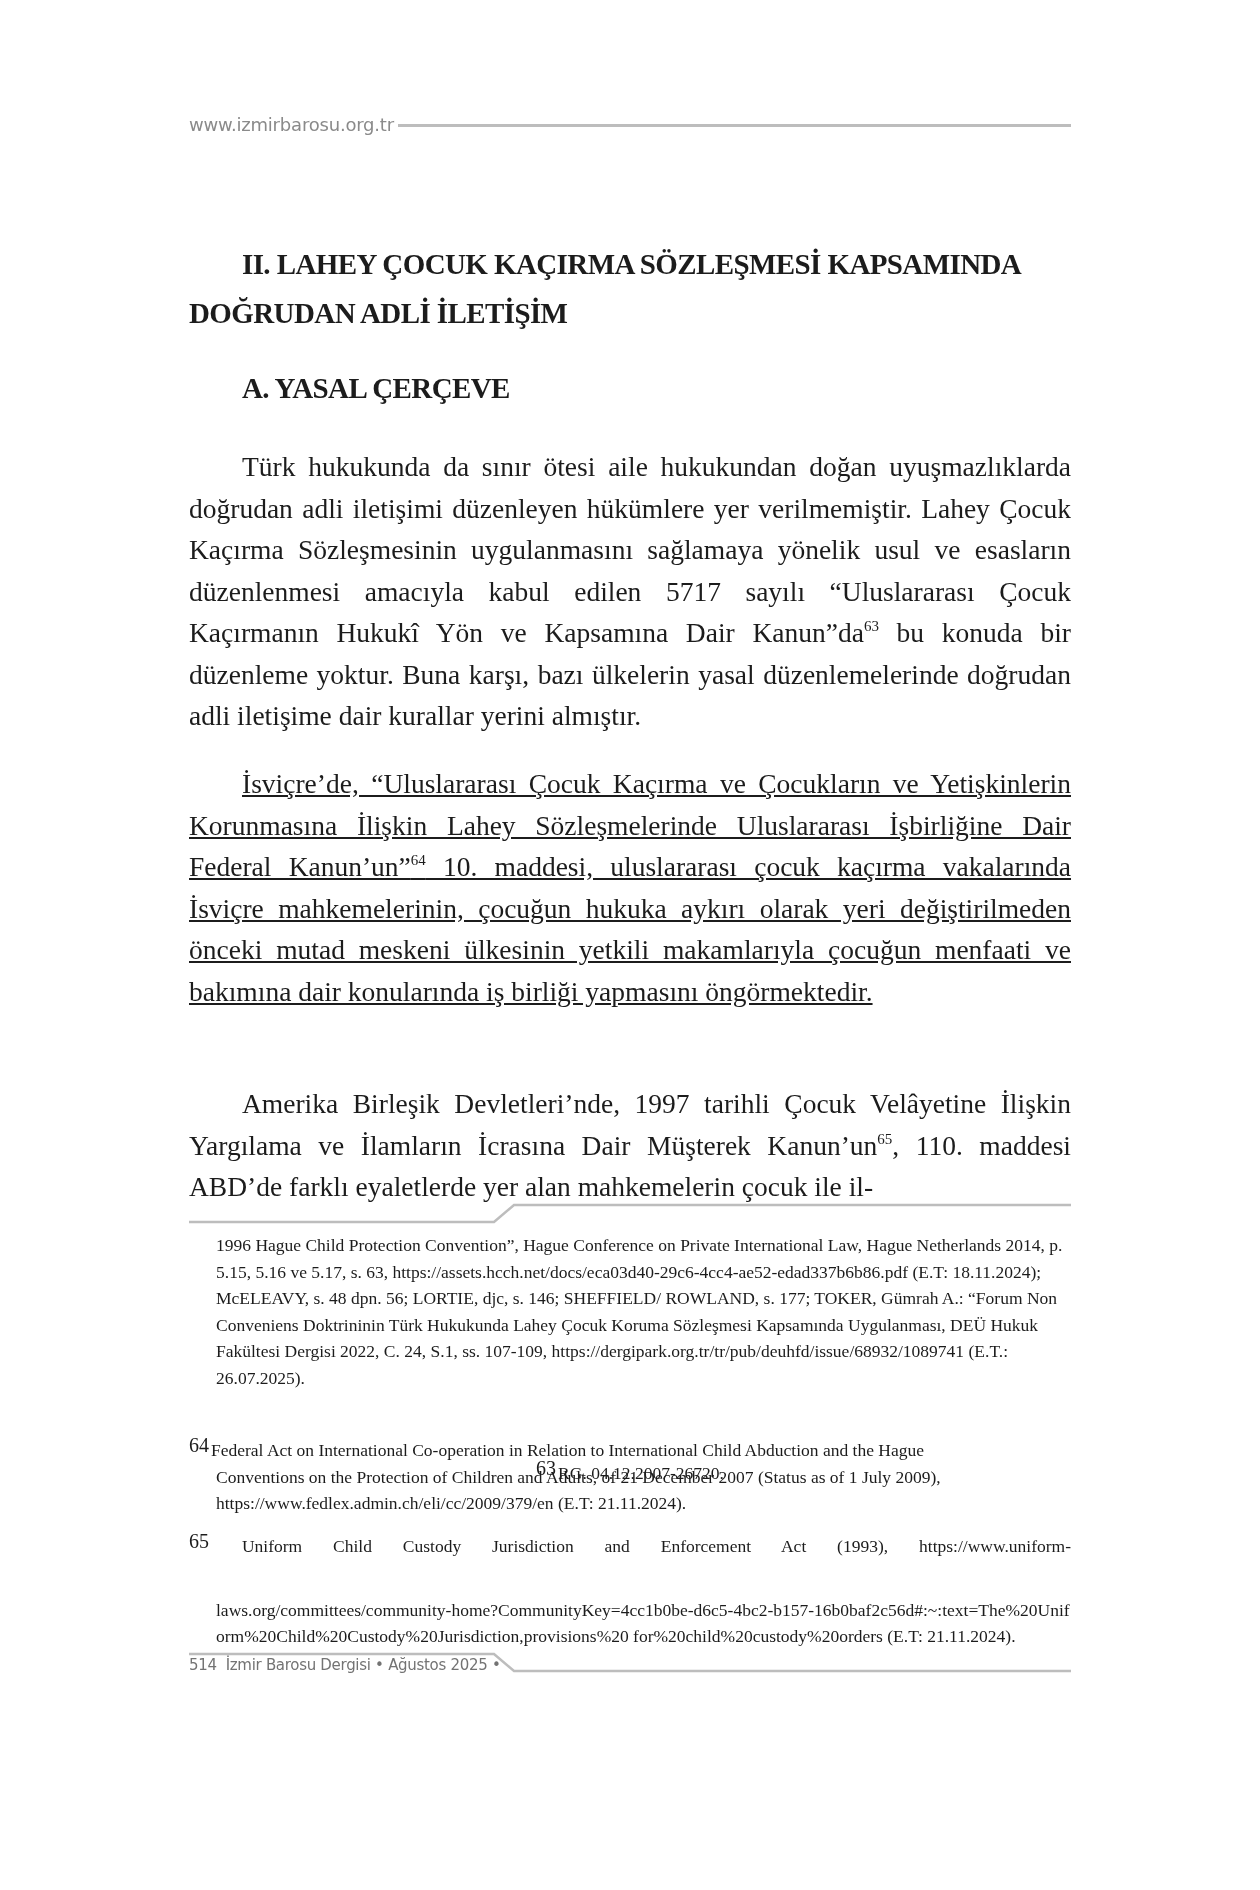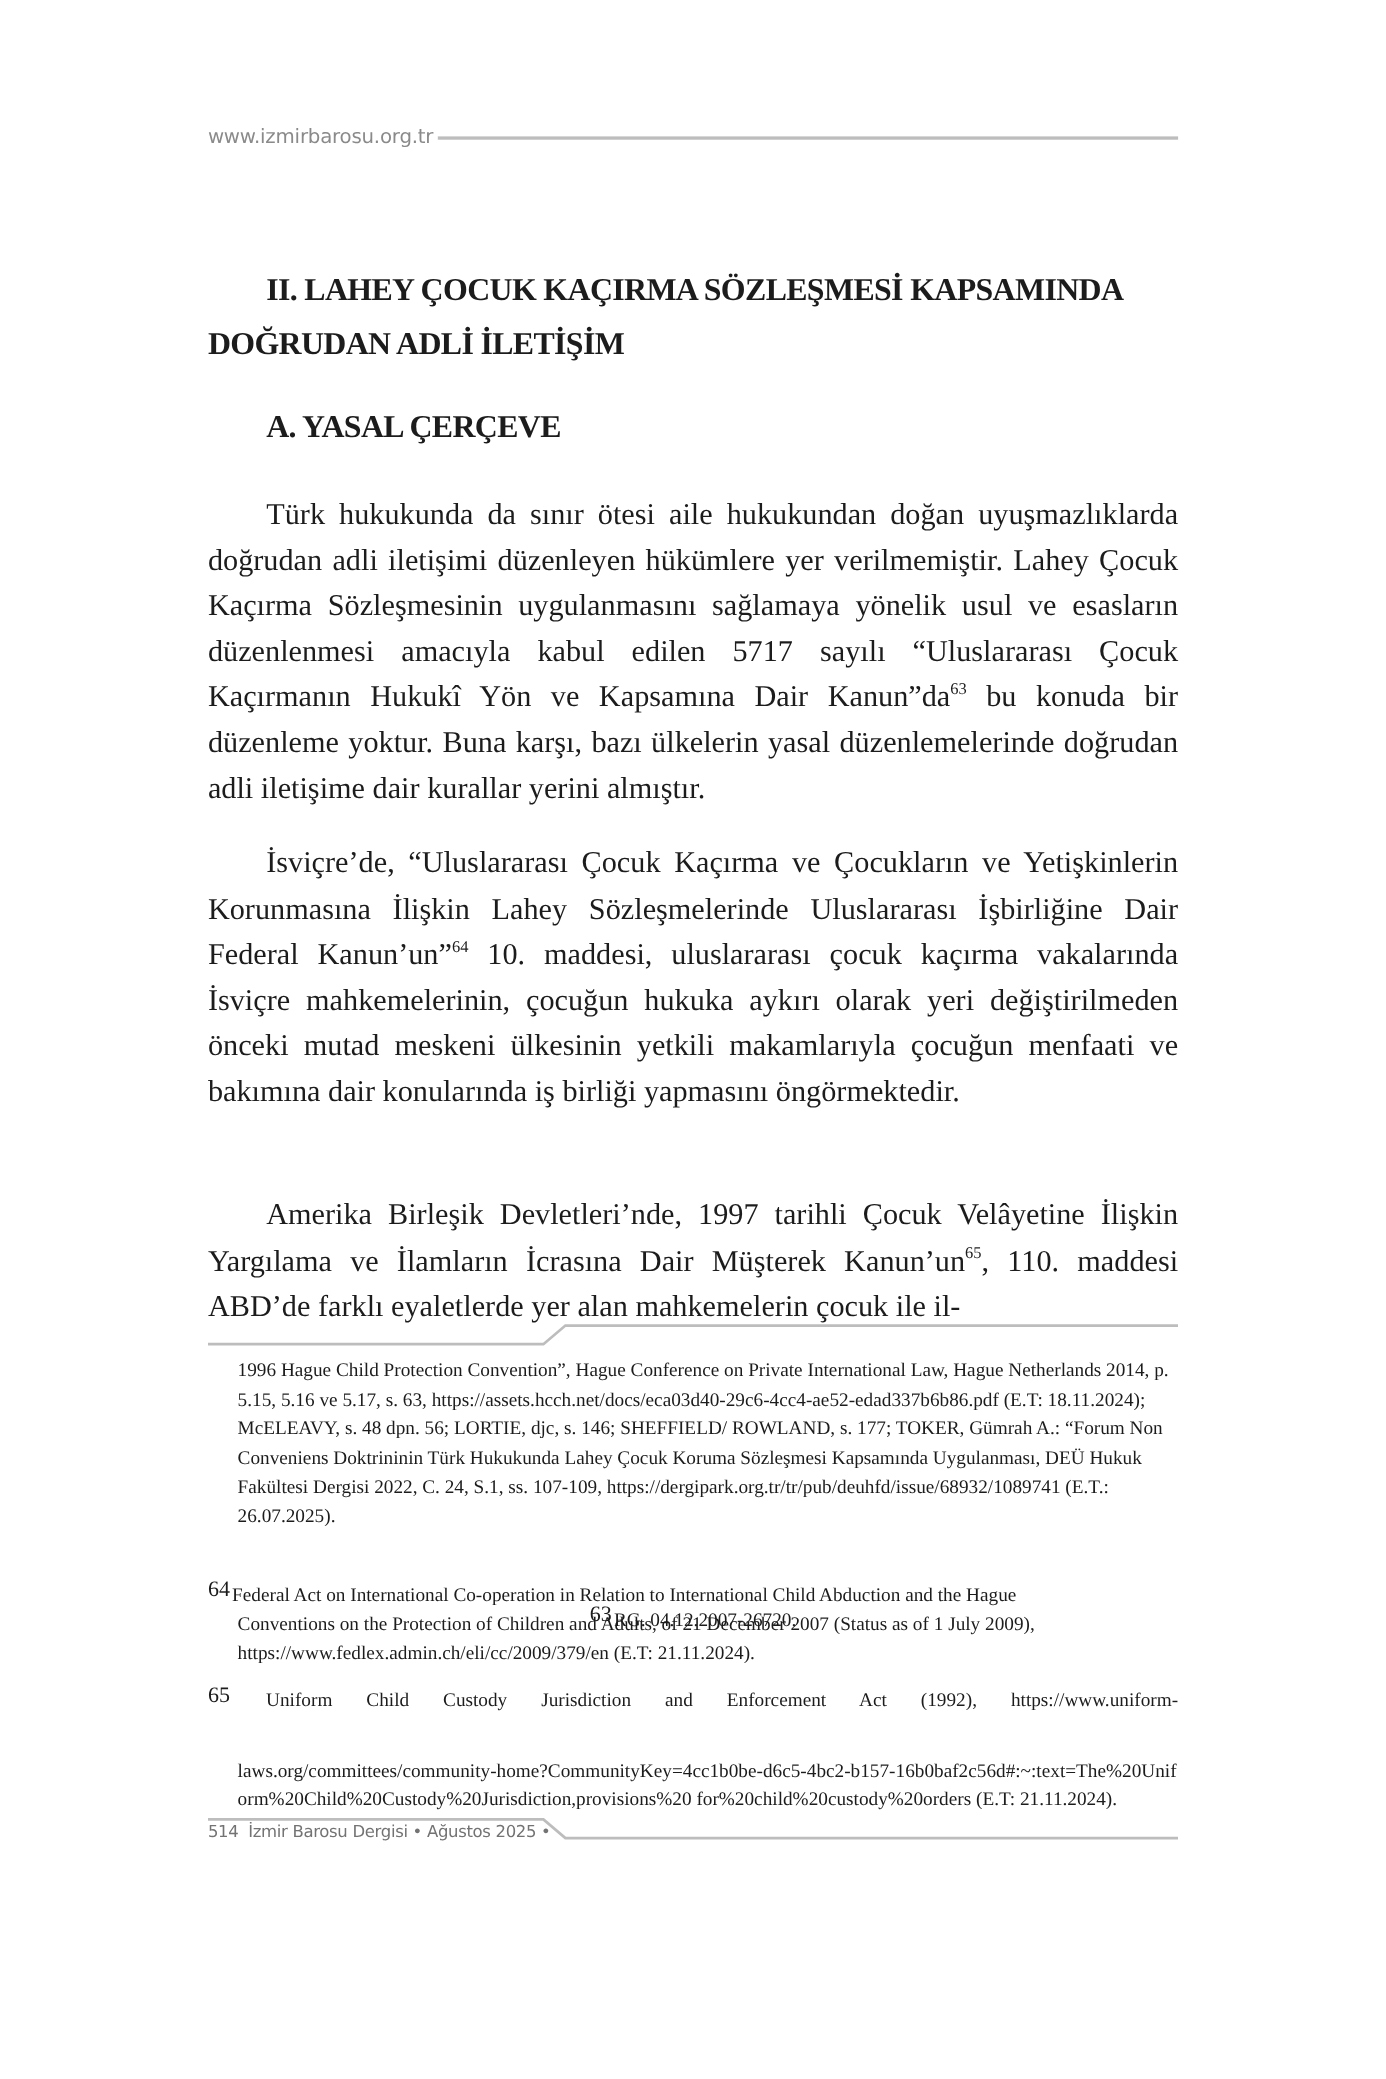--- a/index.html
+++ b/index.html
@@ -10,21 +10,21 @@
   .header-rule { flex: 1; height: 3px; background: #bdbdbd; margin-left: 4px; margin-top: 2px; }
 
   .heading { position: absolute; left: 189px; font-weight: bold; font-size: 29px; line-height: 49px; letter-spacing: -0.6px; color: #1c1c1c; }
   .h-main { top: 240px; width: 882px; }
   .h-main .l1 { padding-left: 53px; display: block; }
   .h-sub { top: 364px; padding-left: 53px; font-family: Liberation Serif, serif; }
 
   .body-text { position: absolute; left: 189px; width: 882px; font-size: 27.5px; line-height: 41.5px; text-align: justify; color: #1c1c1c; }
   .body-text p { margin: 0; text-indent: 53px; }
   .p1 { top: 446px; }
-  .p2 { top: 763px; }
+  .p2 { top: 763px; text-decoration: underline; }
   .p3 { top: 1083px; }
   sup { font-size: 15px; line-height: 0; vertical-align: 11px; }
 
   .fn-divider { position: absolute; left: 189px; top: 1203px; width: 882px; height: 24px; }
 
   .footnotes { position: absolute; left: 189px; width: 882px; font-size: 17.5px; line-height: 26.5px; color: #1c1c1c; }
   .fn-cont { top: 1232px; padding-left: 27px; width: 855px; }
   .fn-num { font-size: 20px; position: relative; top: -4px; margin-right: 2px; }
   .fn63 { top: 1459px; text-align: center; }
   .fn64 { top: 1436px; }
@@ -71,21 +71,21 @@
 <div class="footnotes fn fn63">
   <span class="fn-num">63</span><span>RG. 04.12.2007-26720.</span>
 </div>
 
 <div class="footnotes fn fn64">
   <span class="first"><span class="fn-num">64</span><span>Federal Act on International Co-operation in Relation to International Child Abduction and the Hague</span></span>
   <span class="indent">Conventions on the Protection of Children and Adults, of 21 December 2007 (Status as of 1 July 2009), https://www.fedlex.admin.ch/eli/cc/2009/379/en (E.T: 21.11.2024).</span>
 </div>
 
 <div class="footnotes fn fn65">
-  <span class="first" style="text-align:justify; text-align-last:justify;"><span class="fn-num">65</span> <span>Uniform Child Custody Jurisdiction and Enforcement Act (1992), https://www.uniform-</span></span>
+  <span class="first" style="text-align:justify; text-align-last:justify;"><span class="fn-num">65</span> <span>Uniform Child Custody Jurisdiction and Enforcement Act (1993), https://www.uniform-</span></span>
   <span class="indent" style="word-break:break-all;margin-top:37px;">laws.org/committees/community-home?CommunityKey=4cc1b0be-d6c5-4bc2-b157-16b0baf2c56d#:~:text=The%20Uniform%20Child%20Custody%20Jurisdiction,provisions%20 for%20child%20custody%20orders (E.T: 21.11.2024).</span>
 </div>
 
 <div class="footer">
   <svg width="882" height="30" viewBox="0 0 882 30">
     <polyline points="0,2 305,2 325,19 882,19" fill="none" stroke="#bdbdbd" stroke-width="2.5"></polyline>
   </svg>
   <div class="footer-text">
     <span>514</span>&nbsp;
     <span>İzmir Barosu Dergisi</span>

